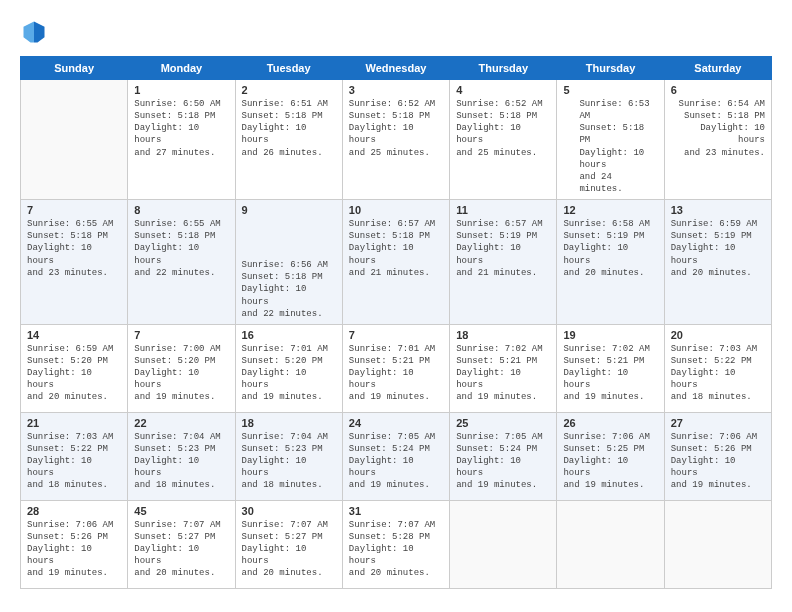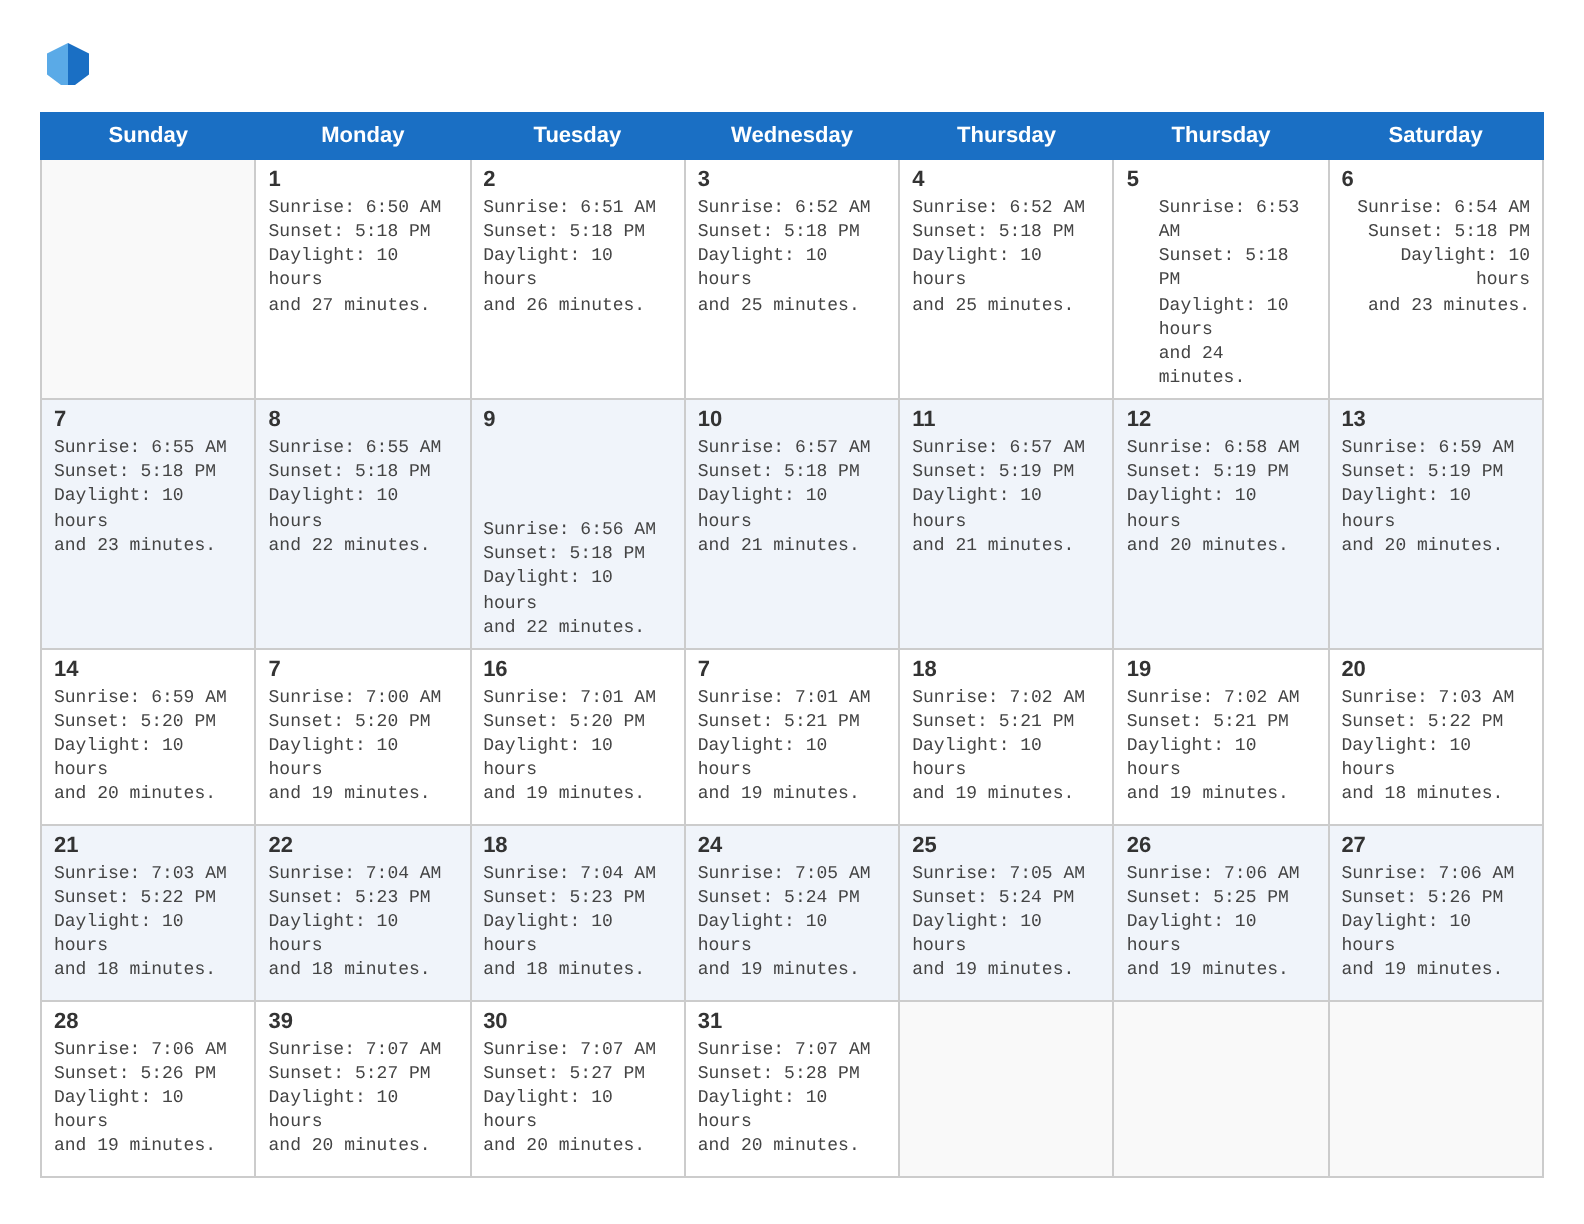--- a/index.html
+++ b/index.html
@@ -332,21 +332,21 @@
         </tr>
         <tr>
           <td>
             <span class="day-num">28</span>
             <div class="day-info" style="white-space: pre-line;">Sunrise: 7:06 AM
 Sunset: 5:26 PM
 Daylight: 10 hours
 and 19 minutes.</div>
           </td>
           <td>
-            <span class="day-num">39</span>
+            <span class="day-num">45</span>
             <div class="day-info" style="white-space: pre-line;">Sunrise: 7:07 AM
 Sunset: 5:27 PM
 Daylight: 10 hours
 and 20 minutes.</div>
           </td>
           <td>
             <span class="day-num">30</span>
             <div class="day-info" style="white-space: pre-line;">Sunrise: 7:07 AM
 Sunset: 5:27 PM
 Daylight: 10 hours

